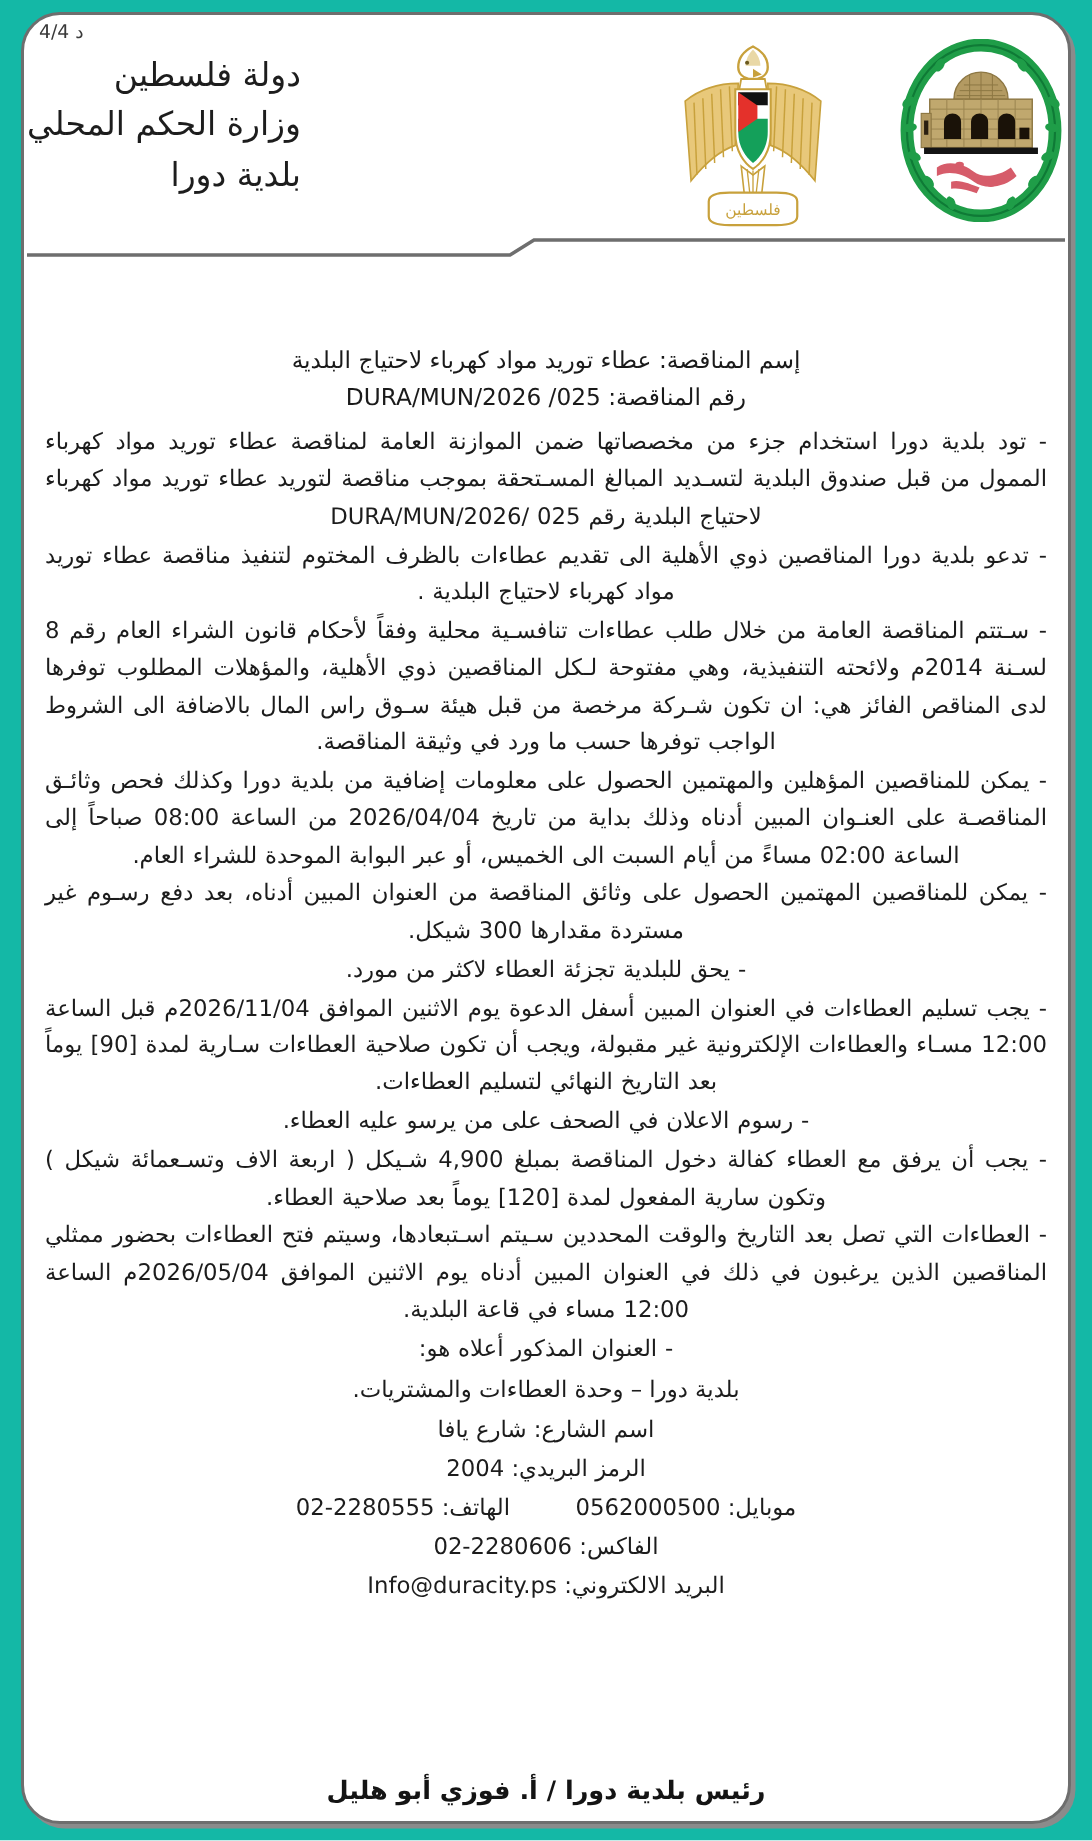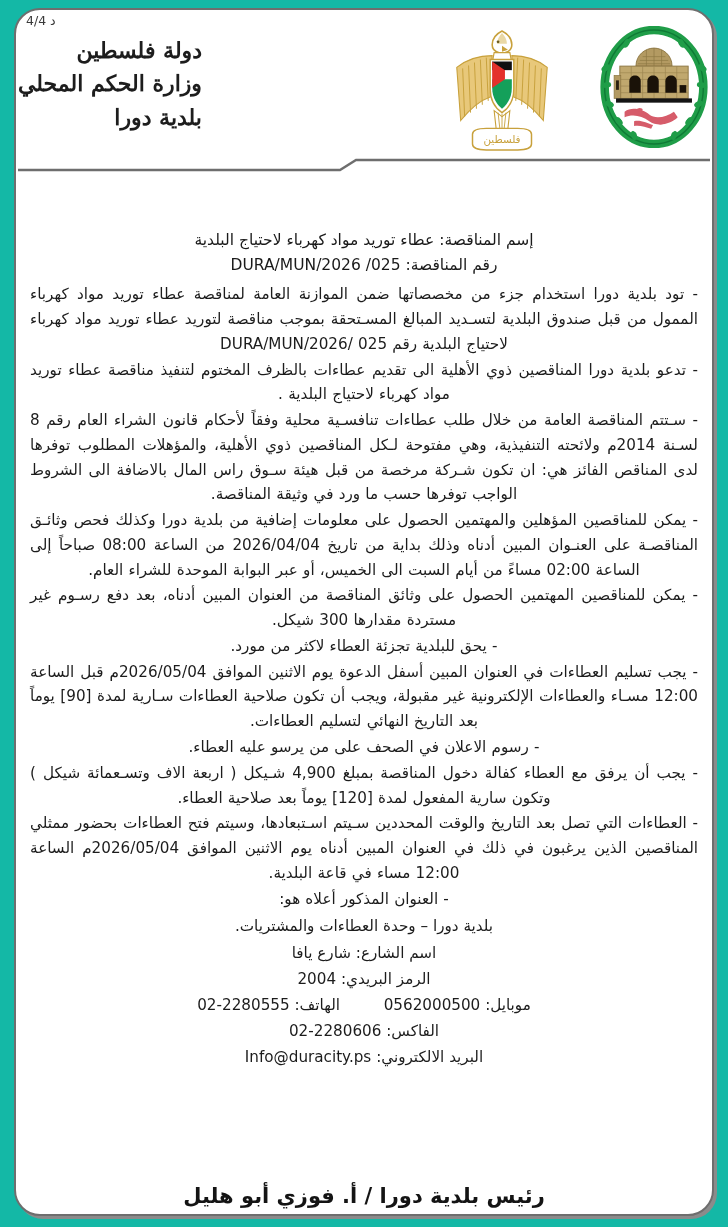--- a/index.html
+++ b/index.html
@@ -56,21 +56,20 @@
     flex-direction: row-reverse;
     align-items: flex-start;
     justify-content: space-between;
   }
 
   .header-text {
     margin-top: 16px;
     margin-right: 14px;
     direction: rtl;
     line-height: 1.52;
-    font-weight: bold;
   }
   .header-text div {
     font-size: 22px;
     color: #1d1d1d;
     font-family: "DejaVu Serif", "Liberation Serif", serif;
     white-space: nowrap;
     letter-spacing: -0.2px;
   }
 
   .emblems {
@@ -158,21 +157,21 @@
   .contact .gap { display: inline-block; width: 34px; }
 
   
   .signature {
     position: absolute;
     left: 0;
     top: 1184px;
     width: 728px;
     text-align: center;
     direction: rtl;
-    font-size: 21px;
+    font-size: 17px;
     font-weight: bold;
     color: #141414;
   }
 </style>
 </head>
 <body>
 
 <div id="page">
 
   <div class="ad-frame"></div>
@@ -323,21 +322,21 @@
         <span class="ltr">DURA/MUN/2026 /025</span>
       </div>
     </div>
 
     <p class="clause">- تود بلدية دورا استخدام جزء من مخصصاتها ضمن الموازنة العامة لمناقصة عطاء توريد مواد كهرباء الممول من قبل صندوق البلدية لتسـديد المبالغ المسـتحقة بموجب مناقصة لتوريد عطاء توريد مواد كهرباء لاحتياج البلدية رقم 025 /DURA/MUN/2026</p>
     <p class="clause">- تدعو بلدية دورا  المناقصين ذوي الأهلية الى تقديم عطاءات بالظرف المختوم لتنفيذ مناقصة عطاء توريد مواد كهرباء لاحتياج البلدية .</p>
     <p class="clause">- سـتتم المناقصة العامة من خلال طلب عطاءات تنافسـية محلية وفقاً لأحكام قانون الشراء العام رقم 8 لسـنة 2014م ولائحته التنفيذية، وهي مفتوحة لـكل المناقصين ذوي الأهلية، والمؤهلات المطلوب توفرها لدى المناقص الفائز هي: ان تكون شـركة مرخصة من قبل هيئة سـوق راس المال بالاضافة الى الشروط الواجب توفرها حسب ما ورد في وثيقة المناقصة.</p>
     <p class="clause">- يمكن للمناقصين المؤهلين والمهتمين الحصول على معلومات إضافية من بلدية دورا وكذلك فحص وثائـق المناقصـة على العنـوان المبين أدناه وذلك بداية من تاريخ 2026/04/04 من الساعة 08:00 صباحاً إلى الساعة 02:00 مساءً من أيام السبت الى الخميس، أو عبر البوابة الموحدة للشراء العام.</p>
     <p class="clause">- يمكن للمناقصين المهتمين الحصول على وثائق المناقصة من العنوان المبين أدناه، بعد دفع رسـوم غير مستردة مقدارها 300 شيكل.</p>
     <p class="clause">- يحق للبلدية تجزئة العطاء لاكثر من مورد.</p>
-    <p class="clause">- يجب تسليم العطاءات في العنوان المبين أسفل الدعوة يوم الاثنين الموافق 2026/05/04م قبل الساعة 12:00 مسـاء والعطاءات الإلكترونية غير مقبولة، ويجب أن تكون صلاحية العطاءات سـارية لمدة [90] يوماً بعد التاريخ النهائي لتسليم العطاءات.</p>
+    <p class="clause">- يجب تسليم العطاءات في العنوان المبين أسفل الدعوة يوم الاثنين الموافق 2026/11/04م قبل الساعة 12:00 مسـاء والعطاءات الإلكترونية غير مقبولة، ويجب أن تكون صلاحية العطاءات سـارية لمدة [90] يوماً بعد التاريخ النهائي لتسليم العطاءات.</p>
     <p class="clause">- رسوم الاعلان في الصحف على من يرسو عليه العطاء.</p>
     <p class="clause">- يجب أن يرفق مع العطاء كفالة دخول المناقصة بمبلغ 4,900 شـيكل ( اربعة الاف وتسـعمائة شيكل ) وتكون سارية المفعول لمدة [120] يوماً بعد صلاحية العطاء.</p>
     <p class="clause">- العطاءات التي تصل بعد التاريخ والوقت المحددين سـيتم اسـتبعادها، وسيتم فتح العطاءات بحضور ممثلي المناقصين الذين يرغبون في ذلك في العنوان المبين أدناه يوم الاثنين الموافق 2026/05/04م الساعة 12:00 مساء في قاعة البلدية.</p>
     <p class="clause">- العنوان المذكور أعلاه هو:</p>
 
     <div class="contact">
       <div class="line">بلدية دورا – وحدة العطاءات والمشتريات.</div>
 
       <div class="line">
         <span>اسم الشارع:</span>

